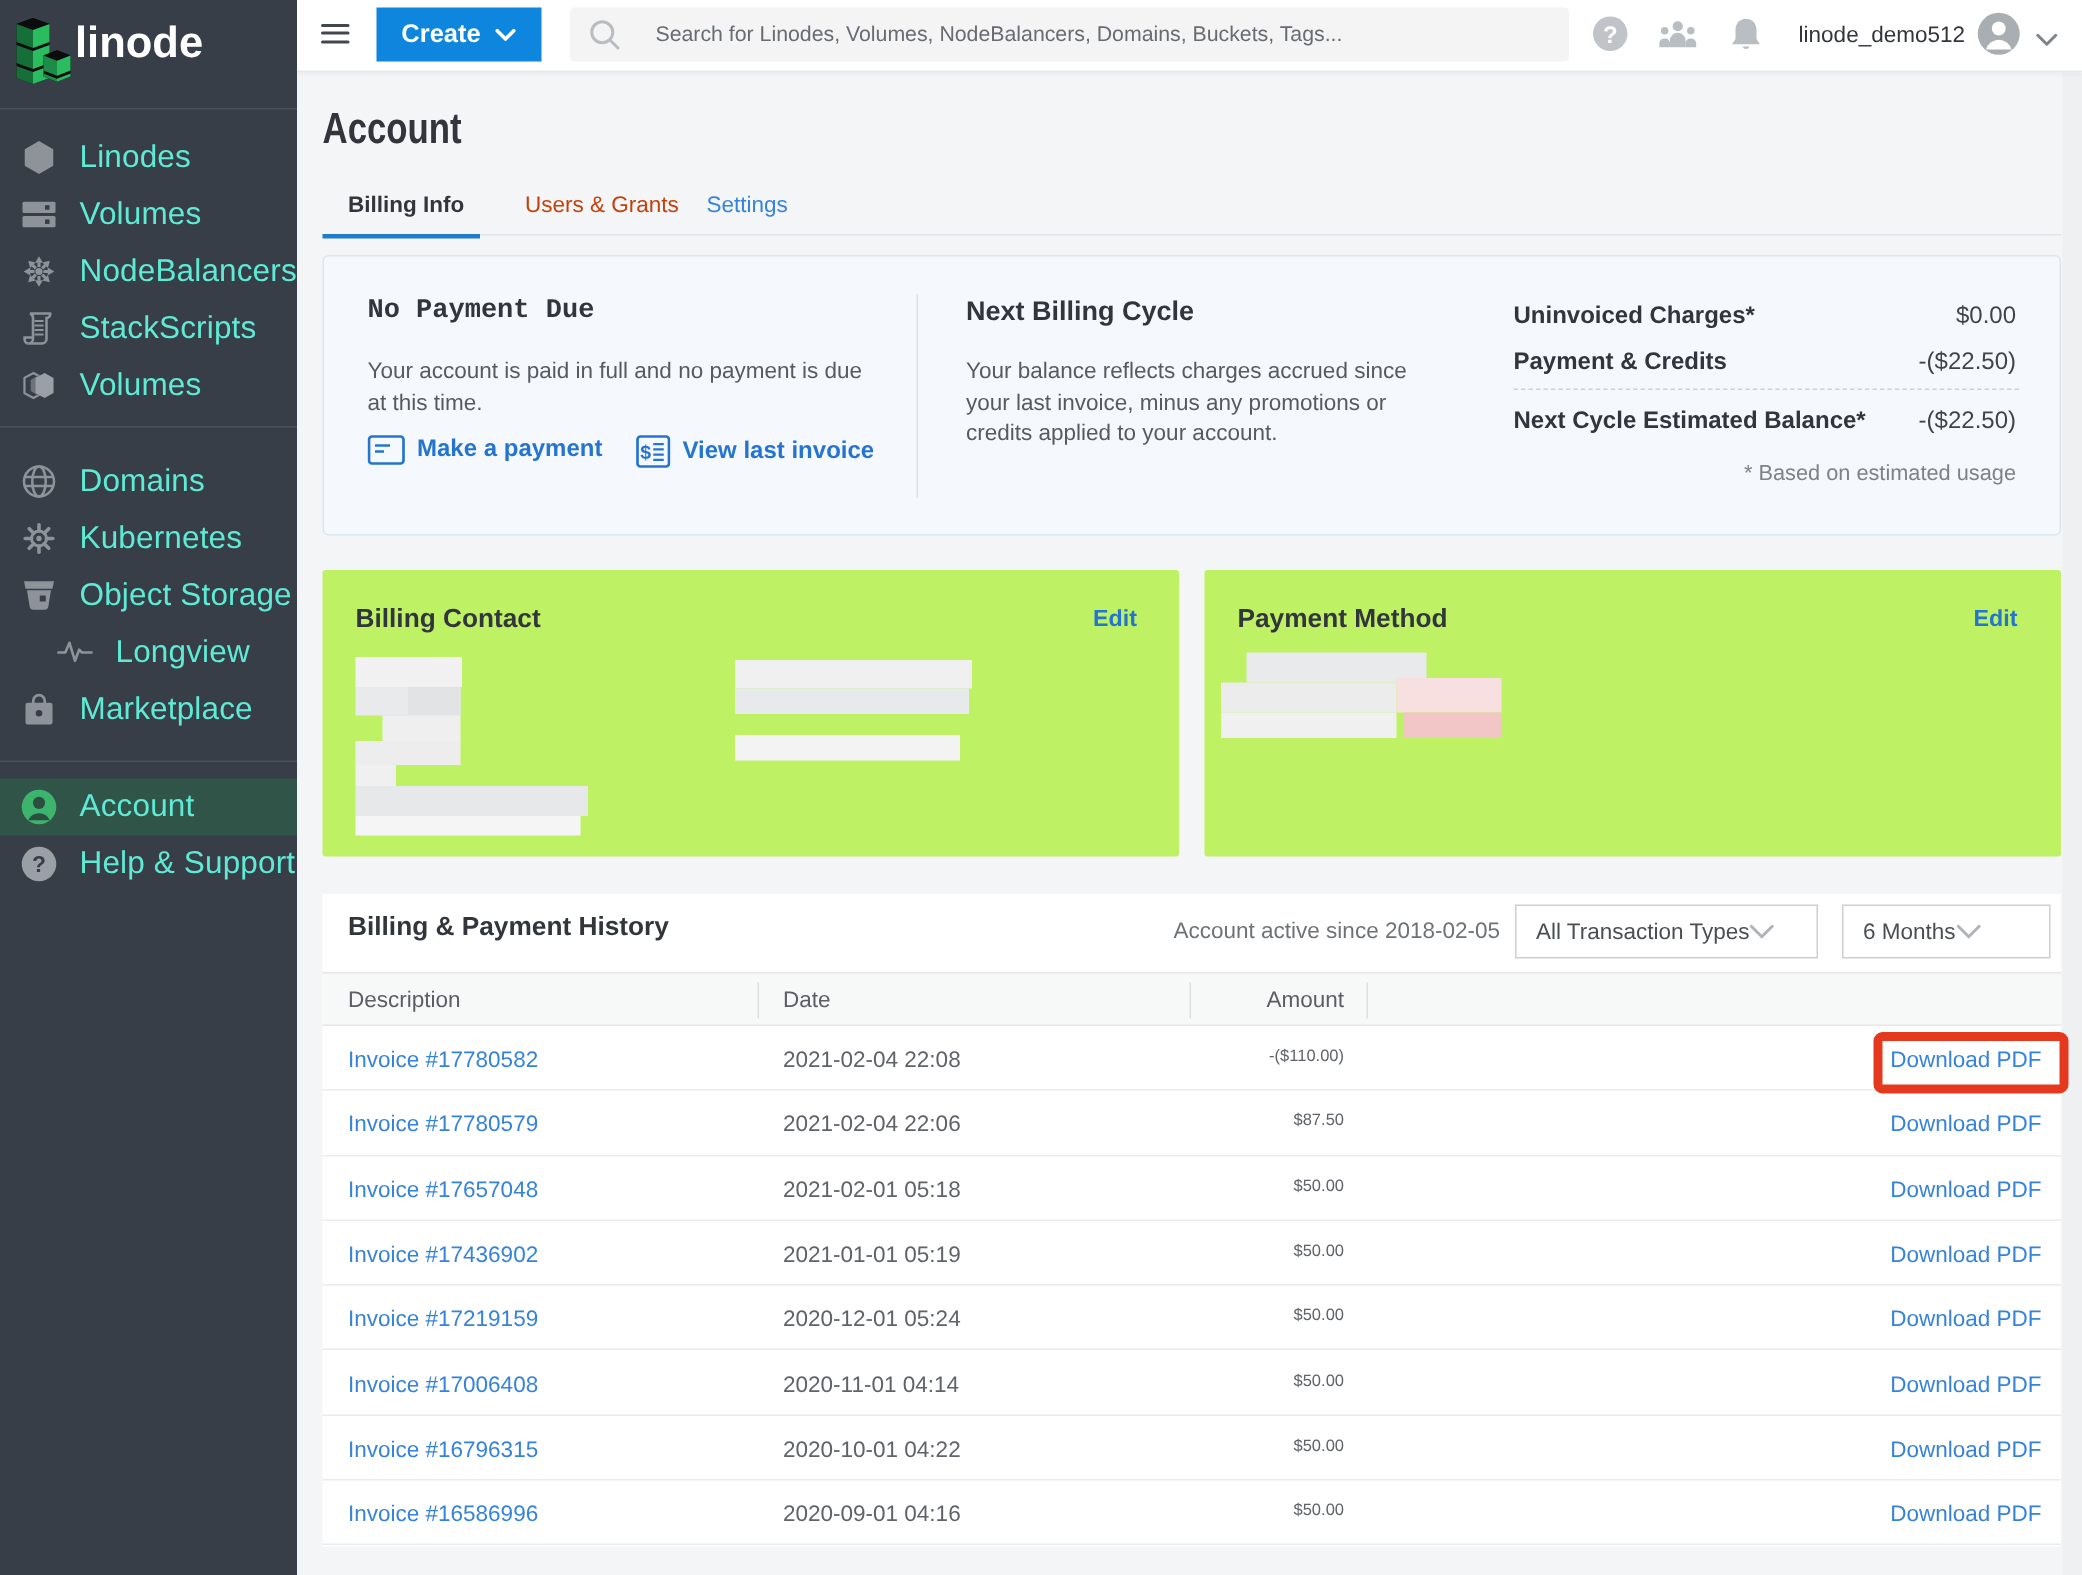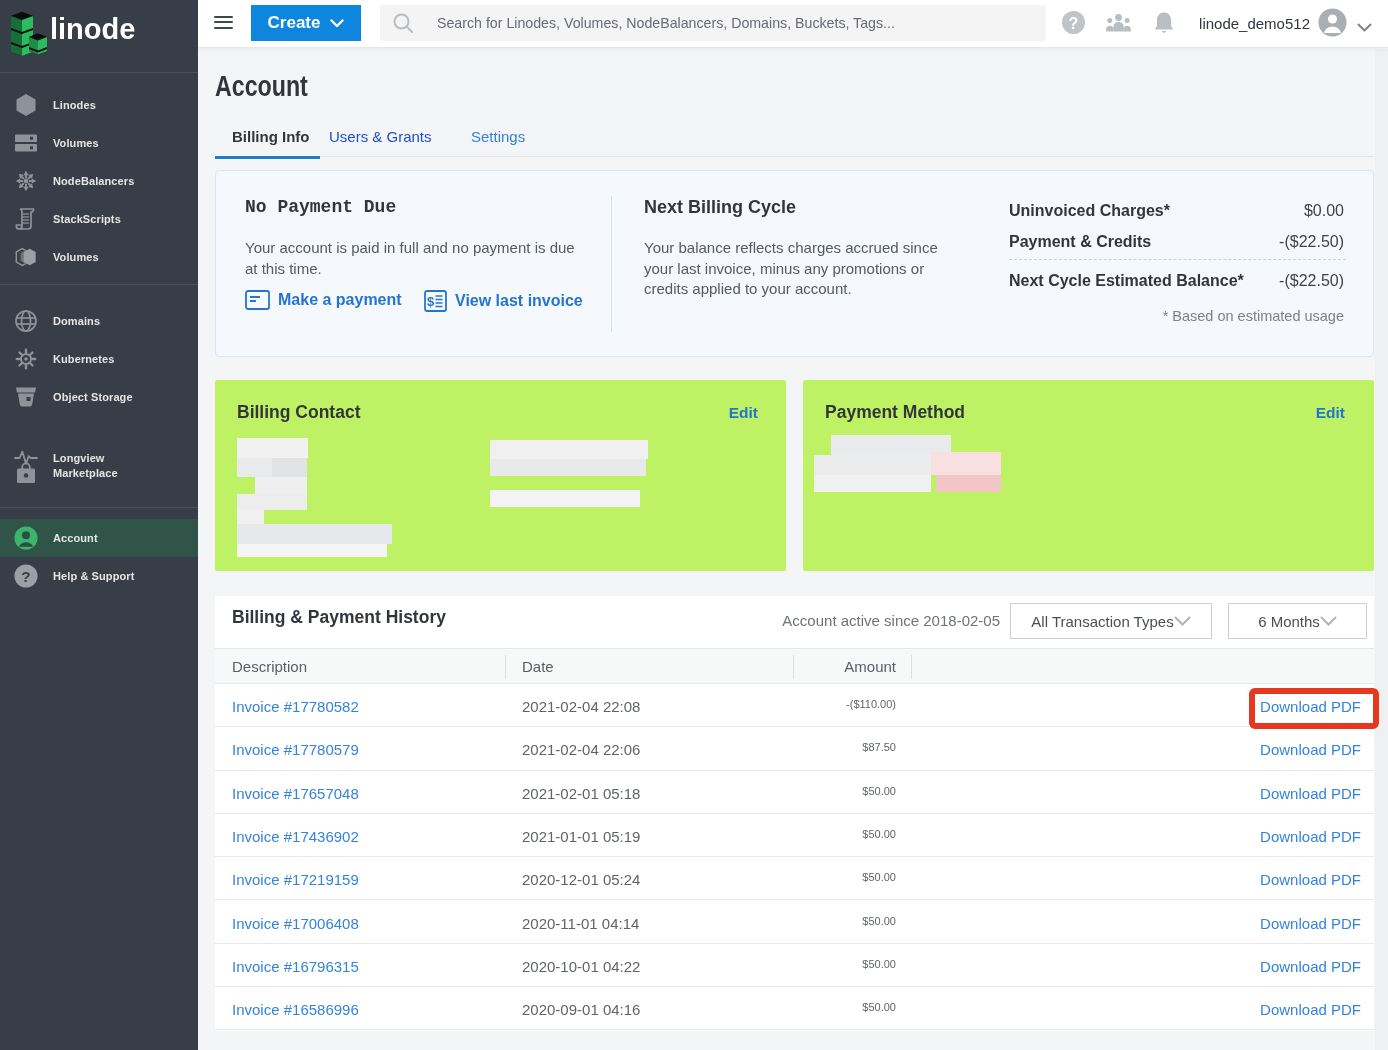--- a/index.html
+++ b/index.html
@@ -6,21 +6,21 @@
 html,body { width:1388px; height:1050px; }
 body { font-family:"Liberation Sans",sans-serif; background:#f4f5f6; position:relative; overflow:hidden; color:#32363c; }
 
 
 #sidebar { position:absolute; left:0; top:0; width:198px; height:1050px; background:#373e47; z-index:20; }
 #logo { position:absolute; left:0; top:0; width:198px; height:73px; border-bottom:1px solid #4a515a; }
 #logo svg { position:absolute; left:7px; top:7px; }
 #logo .word { position:absolute; left:50px; top:13px; font-size:29px; font-weight:bold; color:#fff; letter-spacing:0px; }
 .nav { position:absolute; left:0; width:198px; height:38px; }
 .nav .ic { position:absolute; left:14px; top:50%; transform:translateY(-50%); width:24px; height:26px; display:flex; align-items:center; justify-content:center; }
-.nav .lb { position:absolute; left:53px; top:50%; transform:translateY(-50%); font-size:11px; font-weight:bold; color:#e5e5e5; letter-spacing:0.1px; white-space:nowrap; }
+.nav .lb { position:absolute; left:53px; top:50%; transform:translateY(-50%); font-size:21px; font-weight:normal; color:#5eead4; letter-spacing:0.1px; white-space:nowrap; }
 .sdiv { position:absolute; left:0; width:198px; height:1px; background:#4a515a; }
 .nav.active { background:#305548; }
 
 
 #topbar { position:absolute; left:198px; top:0; width:1190px; height:48px; background:#fff; border-bottom:1px solid #e5e7e9; box-shadow:0 1px 4px rgba(0,0,0,0.05); z-index:10; }
 #burger { position:absolute; left:16px; top:16px; width:19px; height:14px; }
 #burger div { height:2.2px; background:#42474d; border-radius:1px; margin-bottom:3.1px; }
 #createbtn { position:absolute; left:53px; top:5px; width:110px; height:36px; background:#0f86dd; color:#fff; font-size:17px; font-weight:bold; display:flex; align-items:center; justify-content:center; gap:10px; }
 #searchbar { position:absolute; left:182px; top:5px; width:666px; height:36px; background:#f4f4f4; border-radius:3px; display:flex; align-items:center; }
 #searchbar .mag { margin-left:12px; }
@@ -45,21 +45,21 @@
 
 
 .card { position:absolute; top:380px; height:191px; background:#bef264; border-radius:2px; }
 .card h2 { position:absolute; left:22px; top:22px; font-size:17.5px; font-weight:bold; color:#32363c; }
 .card .edit { position:absolute; top:24px; font-size:15.5px; font-weight:bold; color:#2575d0; }
 
 
 #history { position:absolute; left:215px; top:596px; width:1159px; height:435px; background:#fff; }
 #history h2 { position:absolute; left:17px; top:11px; font-size:17.5px; font-weight:bold; color:#32363c; }
 #acctsince { position:absolute; right:374px; top:16px; font-size:15px; color:#6e7377; }
-.dd { position:absolute; top:7px; height:36px; background:#fff; border:1px solid #cdcfd1; display:flex; align-items:center; justify-content:center; padding:0 13px; font-size:15px; color:#4a4f54; }
+.dd { position:absolute; top:7px; height:36px; background:#fff; border:1px solid #cdcfd1; display:flex; align-items:center; justify-content:flex-start; padding:0 13px; font-size:15px; color:#4a4f54; }
 #thead { position:absolute; left:0; top:52px; width:1159px; height:36px; background:#f7f8f8; border-top:1px solid #e6e7e8; border-bottom:1px solid #e6e7e8; font-size:15px; color:#5a5f64; }
 #thead .sep { position:absolute; top:6px; width:1px; height:24px; background:#dddfe0; }
 .trow { position:absolute; left:0; width:1159px; height:43.3px; border-bottom:1px solid #eaebec; font-size:15px; }
 .trow .c1 { position:absolute; left:17px; top:14px; color:#3683dc; }
 .trow .c2 { position:absolute; left:307px; top:14px; color:#606469; }
 .trow .c3 { position:absolute; right:478px; top:14px; color:#606469; font-size:11px; }
 .trow .c4 { position:absolute; right:13px; top:14px; color:#3683dc; }
 #redbox { position:absolute; left:1249px; top:688px; width:130px; height:41px; border:6px solid #e5391f; border-radius:6px; z-index:5; }
 #scrollstrip { position:absolute; right:0; top:49px; width:13px; height:1001px; background:#eef0f1; }
 
@@ -269,21 +269,21 @@
   <div class="nav" style="top:378px;">
     <div class="ic">
         <svg width="24" height="22" viewBox="0 0 24 22">
           <path d="M2 1.5 h20 l-1 5 h-18 z" fill="#8e939a"></path>
           <path d="M4 7.5 h16 l-1.8 11 a2.5 2.5 0 0 1 -2.5 2 h-7.4 a2.5 2.5 0 0 1 -2.5 -2 z" fill="#8e939a"></path>
           <rect x="12.5" y="11" width="4" height="4" fill="#373e47"></rect>
         </svg>
       </div>
     <div class="lb">Object Storage</div>
   </div>
-  <div class="nav" style="top:439px;">
+  <div class="nav" style="top:416px;margin-left:24px;">
     <div class="ic">
         <svg width="26" height="20" viewBox="0 0 26 20">
           <path d="M1 10 h5 l3 -7 4 13 3 -8 2 2 h7" fill="none" stroke="#8e939a" stroke-width="1.9" stroke-linejoin="round" stroke-linecap="round"></path>
         </svg>
       </div>
     <div class="lb">Longview</div>
   </div>
   <div class="nav" style="top:454px;">
     <div class="ic">
         <svg width="22" height="24" viewBox="0 0 22 24">
@@ -315,21 +315,21 @@
         </svg>
       </div>
     <div class="lb">Help &amp; Support</div>
   </div>
 </div>
 
 <div id="pagetitle">Account</div>
 
 <div id="tabs">
   <div class="tab" style="left:17px; color:#32363c; font-weight:bold;">Billing Info</div>
-  <div class="tab" style="left:114px; color:#1d4ed8;">Users &amp; Grants</div>
+  <div class="tab" style="left:135px; color:#c2410c;">Users &amp; Grants</div>
   <div class="tab" style="left:256px; color:#3683dc;">Settings</div>
   <div id="tabline"></div>
 </div>
 
 <div id="bluepanel">
   <h2 style="position:absolute; left:29px; top:26px;font-family:Liberation Mono, monospace;">No Payment Due</h2>
   <div class="body" style="position:absolute; left:29px; top:67px; width:340px;">Your account is paid in full and no payment is due at this time.</div>
   <div class="paylink" style="left:29px; top:119px;">
     <svg width="25" height="20" viewBox="0 0 25 20">
         <rect x="1" y="1" width="23" height="18" rx="2" fill="none" stroke="#2575d0" stroke-width="1.8"></rect>

